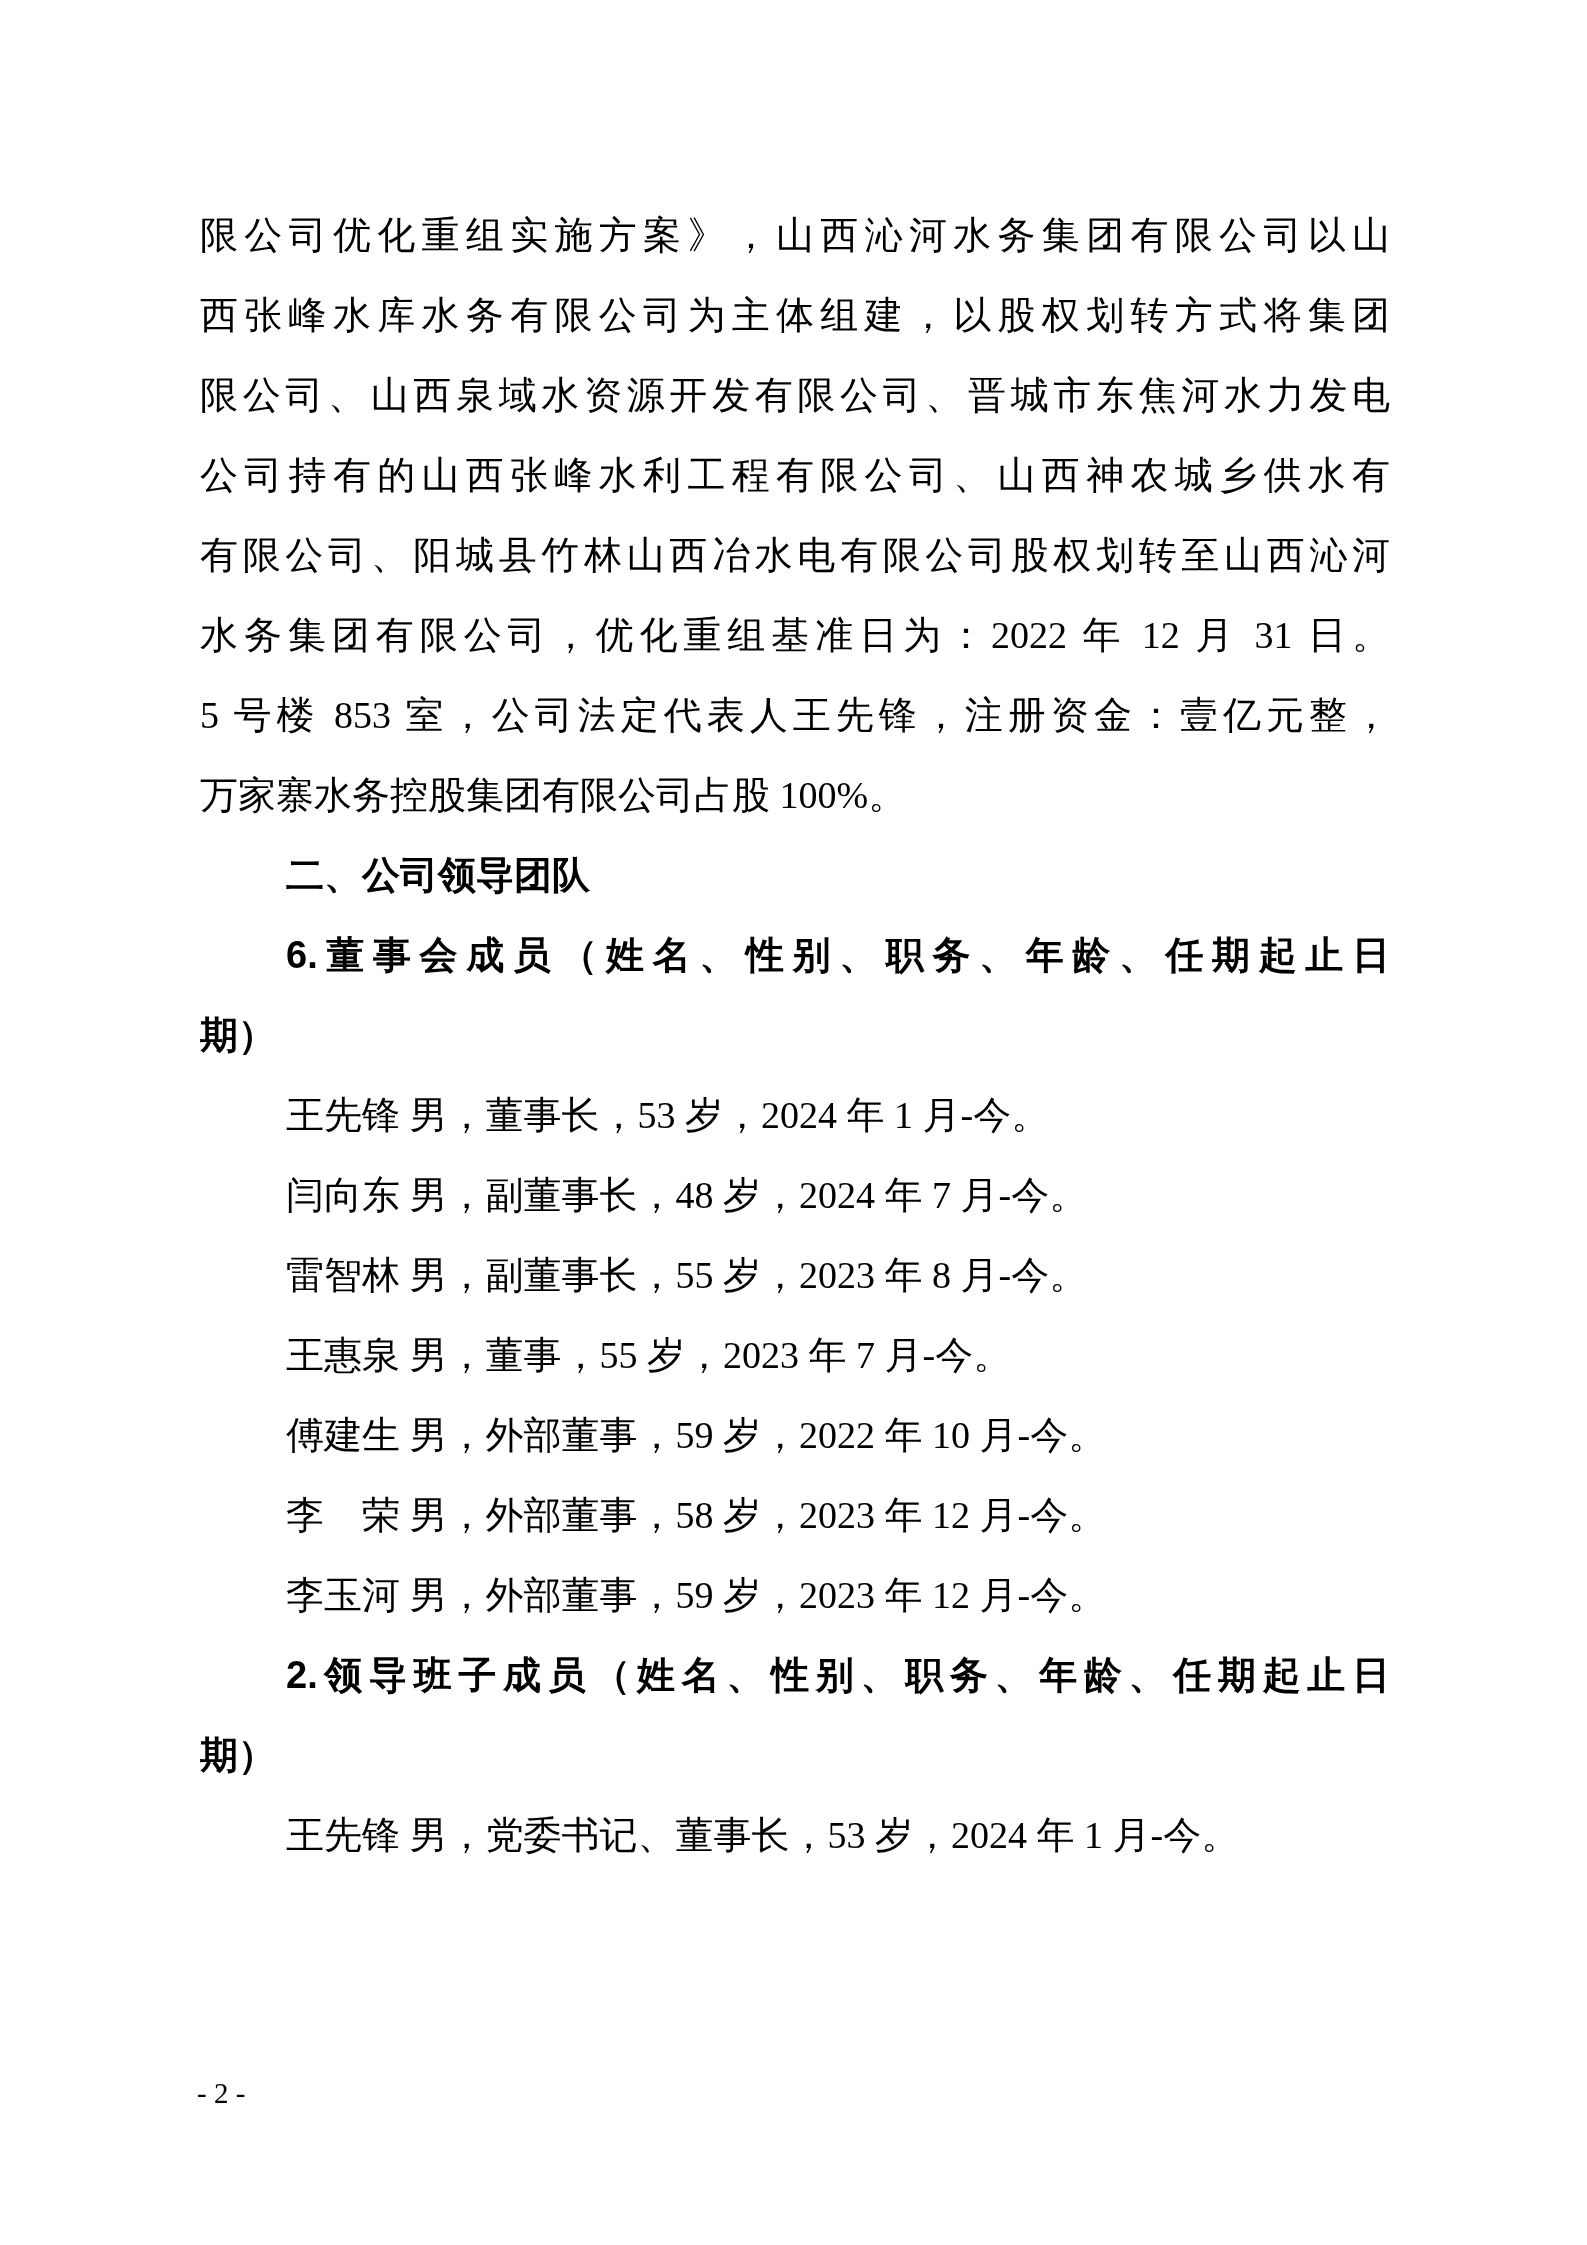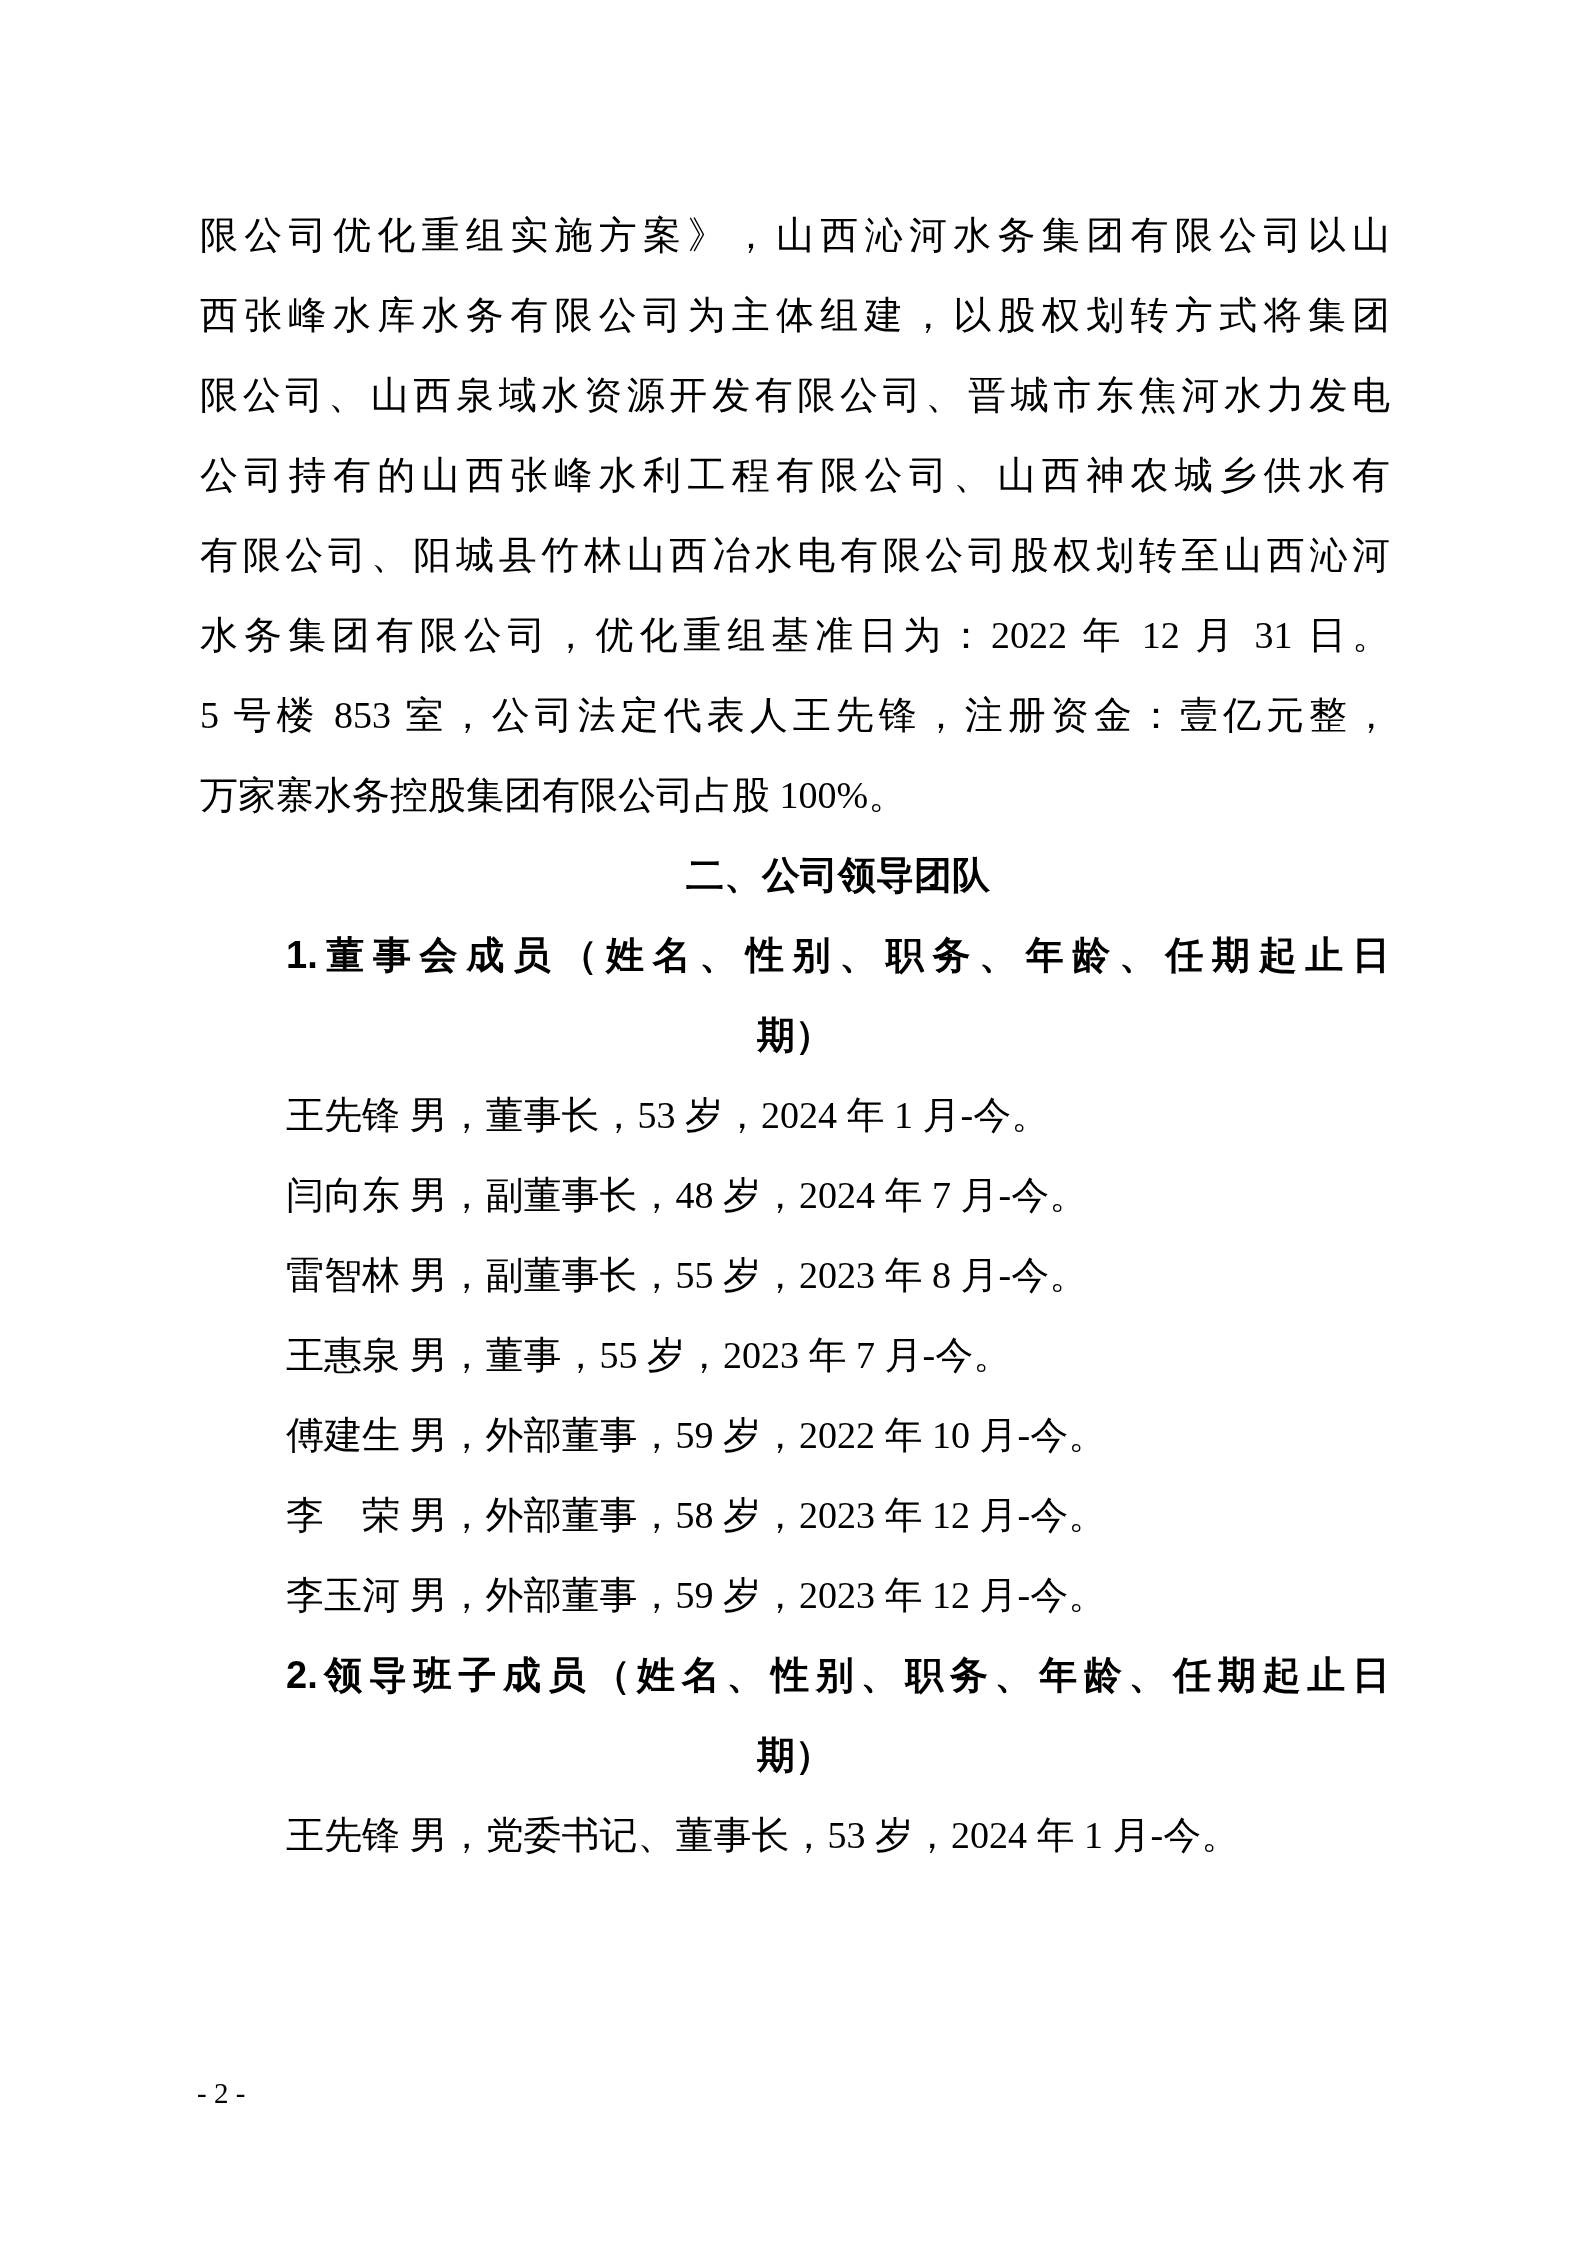--- a/index.html
+++ b/index.html
@@ -30,21 +30,20 @@
   .j {
     text-align: justify;
     text-align-last: justify;
   }
   
   .indent { padding-left: 86px; }
   
   .bold {
     font-weight: 700;
     font-family: "Liberation Sans", sans-serif;
-    text-align: center;
   }
   .page-number {
     position: absolute;
     left: 197px;
     top: 2073px;
     height: 40px;
     line-height: 40px;
     font-size: 29px;
     font-family: "Liberation Serif", serif;
   }
@@ -59,21 +58,21 @@
     <div class="line j">西张峰水库水务有限公司为主体组建，以股权划转方式将集团</div>
     <div class="line j">限公司、山西泉域水资源开发有限公司、晋城市东焦河水力发电</div>
     <div class="line j">公司持有的山西张峰水利工程有限公司、山西神农城乡供水有</div>
     <div class="line j">有限公司、阳城县竹林山西冶水电有限公司股权划转至山西沁河</div>
     <div class="line j">水务集团有限公司，优化重组基准日为：2022 年 12 月 31 日。</div>
     <div class="line j">5 号楼 853 室，公司法定代表人王先锋，注册资金：壹亿元整，</div>
     <div class="line">万家寨水务控股集团有限公司占股 100%。</div>
 
     <div class="line bold indent">二、公司领导团队</div>
 
-    <div class="line bold indent j">1.董事会成员（姓名、性别、职务、年龄、任期起止日</div>
+    <div class="line bold indent j">6.董事会成员（姓名、性别、职务、年龄、任期起止日</div>
     <div class="line bold">期）</div>
 
     <div class="line indent">王先锋 男，董事长，53 岁，2024 年 1 月-今。</div>
     <div class="line indent">闫向东 男，副董事长，48 岁，2024 年 7 月-今。</div>
     <div class="line indent">雷智林 男，副董事长，55 岁，2023 年 8 月-今。</div>
     <div class="line indent">王惠泉 男，董事，55 岁，2023 年 7 月-今。</div>
     <div class="line indent">傅建生 男，外部董事，59 岁，2022 年 10 月-今。</div>
     <div class="line indent">李　荣 男，外部董事，58 岁，2023 年 12 月-今。</div>
     <div class="line indent">李玉河 男，外部董事，59 岁，2023 年 12 月-今。</div>
 

